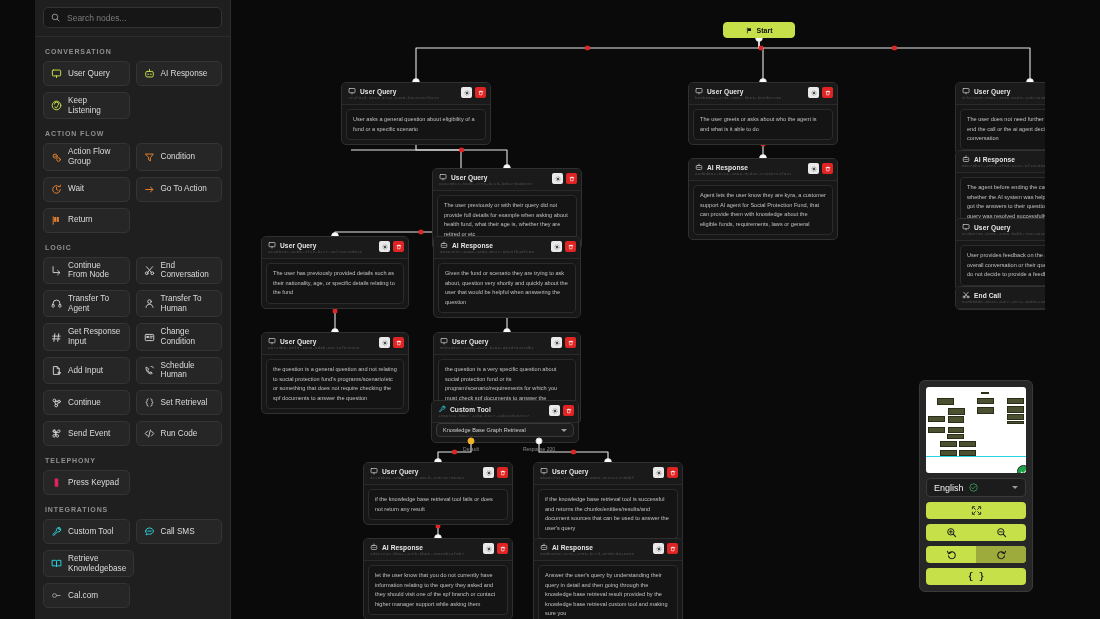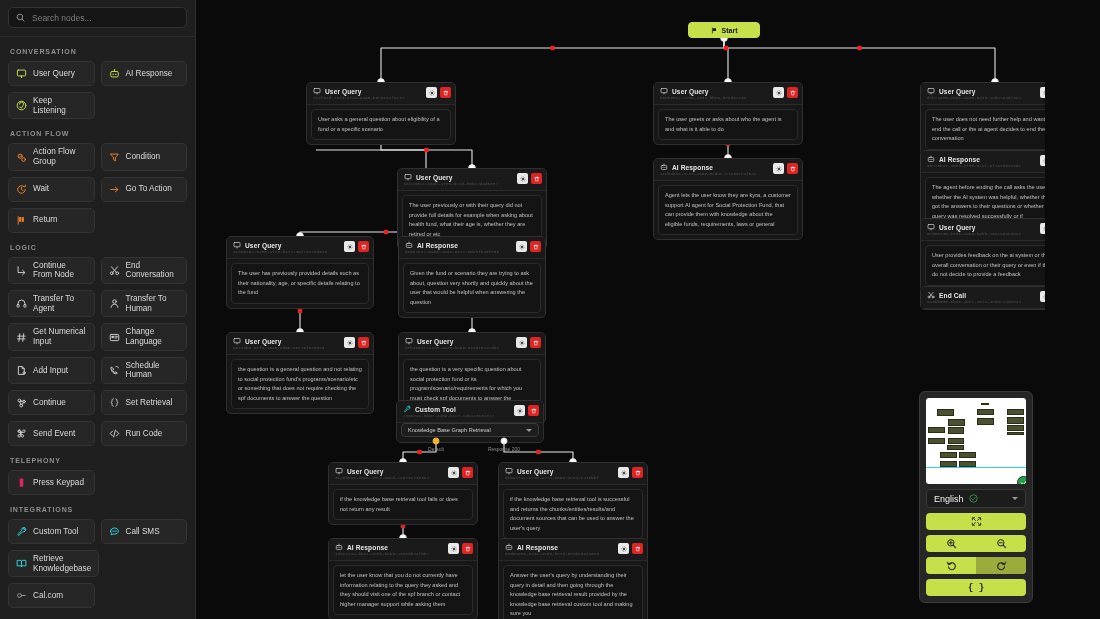--- a/index.html
+++ b/index.html
@@ -2,21 +2,21 @@
 <html><head>
 <meta charset="utf-8">
 <style>
   * { box-sizing: border-box; margin: 0; padding: 0; }
   html, body {
     width: 1100px; height: 619px;
     background: #0a0a0a;
     font-family: "Liberation Sans", sans-serif;
     overflow: hidden;
   }
-  #app { position: relative; width: 1045px; height: 619px; display: flex; }
+  #app { position: relative; width: 1045px; height: 619px; display: flex; padding-left: 35px; }
 
   
   #sidebar {
     width: 196px; height: 619px;
     background: #1f1f1f;
     border-right: 1px solid #2e2e2e;
     display: flex; flex-direction: column;
     overflow: hidden;
   }
   .search-wrap {
@@ -135,21 +135,21 @@
   }
   .port-dot {
     position: absolute; width: 7px; height: 7px; border-radius: 50%;
     background: #fff; border: 1px solid #d8d8d8;
     transform: translate(-50%,-50%);
   }
   .port-dot.amber { background: #f0b429; border-color: #f0b429; }
 
   
   #ctrl {
-    position: absolute; right: 12px; bottom: 16px;
+    position: absolute; right: 12px; bottom: 27px;
     width: 114px;
     background: #262626; border: 1px solid #3a3a3a; border-radius: 6px;
     padding: 6px; display: flex; flex-direction: column; gap: 5px;
   }
   #minimap {
     position: relative; width: 100%; height: 86px;
     background: #fff; border-radius: 3px; overflow: hidden;
   }
   .mm-node { position: absolute; background: #4a5030; border: .5px solid #2a2e18; }
   .mm-line { position: absolute; left: 0; right: 0; height: 1px; background: #2dd4e0; }
@@ -291,30 +291,30 @@
             </svg>
             <span class="pal-label">Transfer To Human</span>
           </div>
           <div class="pal-item">
             <svg class="pal-ic" width="11" height="11" viewBox="0 0 16 16">
               <line x1="5.6" y1="2.5" x2="4.2" y2="13.5" fill="none" stroke="#cfcfcf" stroke-width="1.4" stroke-linecap="round" stroke-linejoin="round"></line>
               <line x1="11.2" y1="2.5" x2="9.8" y2="13.5" fill="none" stroke="#cfcfcf" stroke-width="1.4" stroke-linecap="round" stroke-linejoin="round"></line>
               <line x1="2.6" y1="6" x2="13.4" y2="6" fill="none" stroke="#cfcfcf" stroke-width="1.4" stroke-linecap="round" stroke-linejoin="round"></line>
               <line x1="2.2" y1="10" x2="13" y2="10" fill="none" stroke="#cfcfcf" stroke-width="1.4" stroke-linecap="round" stroke-linejoin="round"></line>
             </svg>
-            <span class="pal-label">Get Numerical Input</span>
+            <span class="pal-label">Get Response Input</span>
           </div>
           <div class="pal-item">
             <svg class="pal-ic" width="11" height="11" viewBox="0 0 16 16">
               <rect x="1.8" y="3.5" width="12.4" height="9" rx="1.4" fill="none" stroke="#cfcfcf" stroke-width="1.4" stroke-linecap="round" stroke-linejoin="round"></rect>
               <rect x="3.6" y="5.6" width="3.4" height="3.2" fill="#cfcfcf"></rect>
               <line x1="8.6" y1="6.2" x2="12.4" y2="6.2" fill="none" stroke="#cfcfcf" stroke-width="1.4" stroke-linecap="round" stroke-linejoin="round"></line>
               <line x1="8.6" y1="8.6" x2="11.4" y2="8.6" fill="none" stroke="#cfcfcf" stroke-width="1.4" stroke-linecap="round" stroke-linejoin="round"></line>
             </svg>
-            <span class="pal-label">Change Language</span>
+            <span class="pal-label">Change Condition</span>
           </div>
           <div class="pal-item">
             <svg class="pal-ic" width="11" height="11" viewBox="0 0 16 16">
               <path d="M4 2.3h5l3 3v8.4H4z" fill="none" stroke="#cfcfcf" stroke-width="1.4" stroke-linecap="round" stroke-linejoin="round"></path>
               <polyline points="9,2.3 9,5.3 12,5.3" fill="none" stroke="#cfcfcf" stroke-width="1.4" stroke-linecap="round" stroke-linejoin="round"></polyline>
               <circle cx="11.8" cy="11.4" r="1.6" fill="none" stroke="#cfcfcf" stroke-width="1.4" stroke-linecap="round" stroke-linejoin="round"></circle>
             </svg>
             <span class="pal-label">Add Input</span>
           </div>
           <div class="pal-item">

